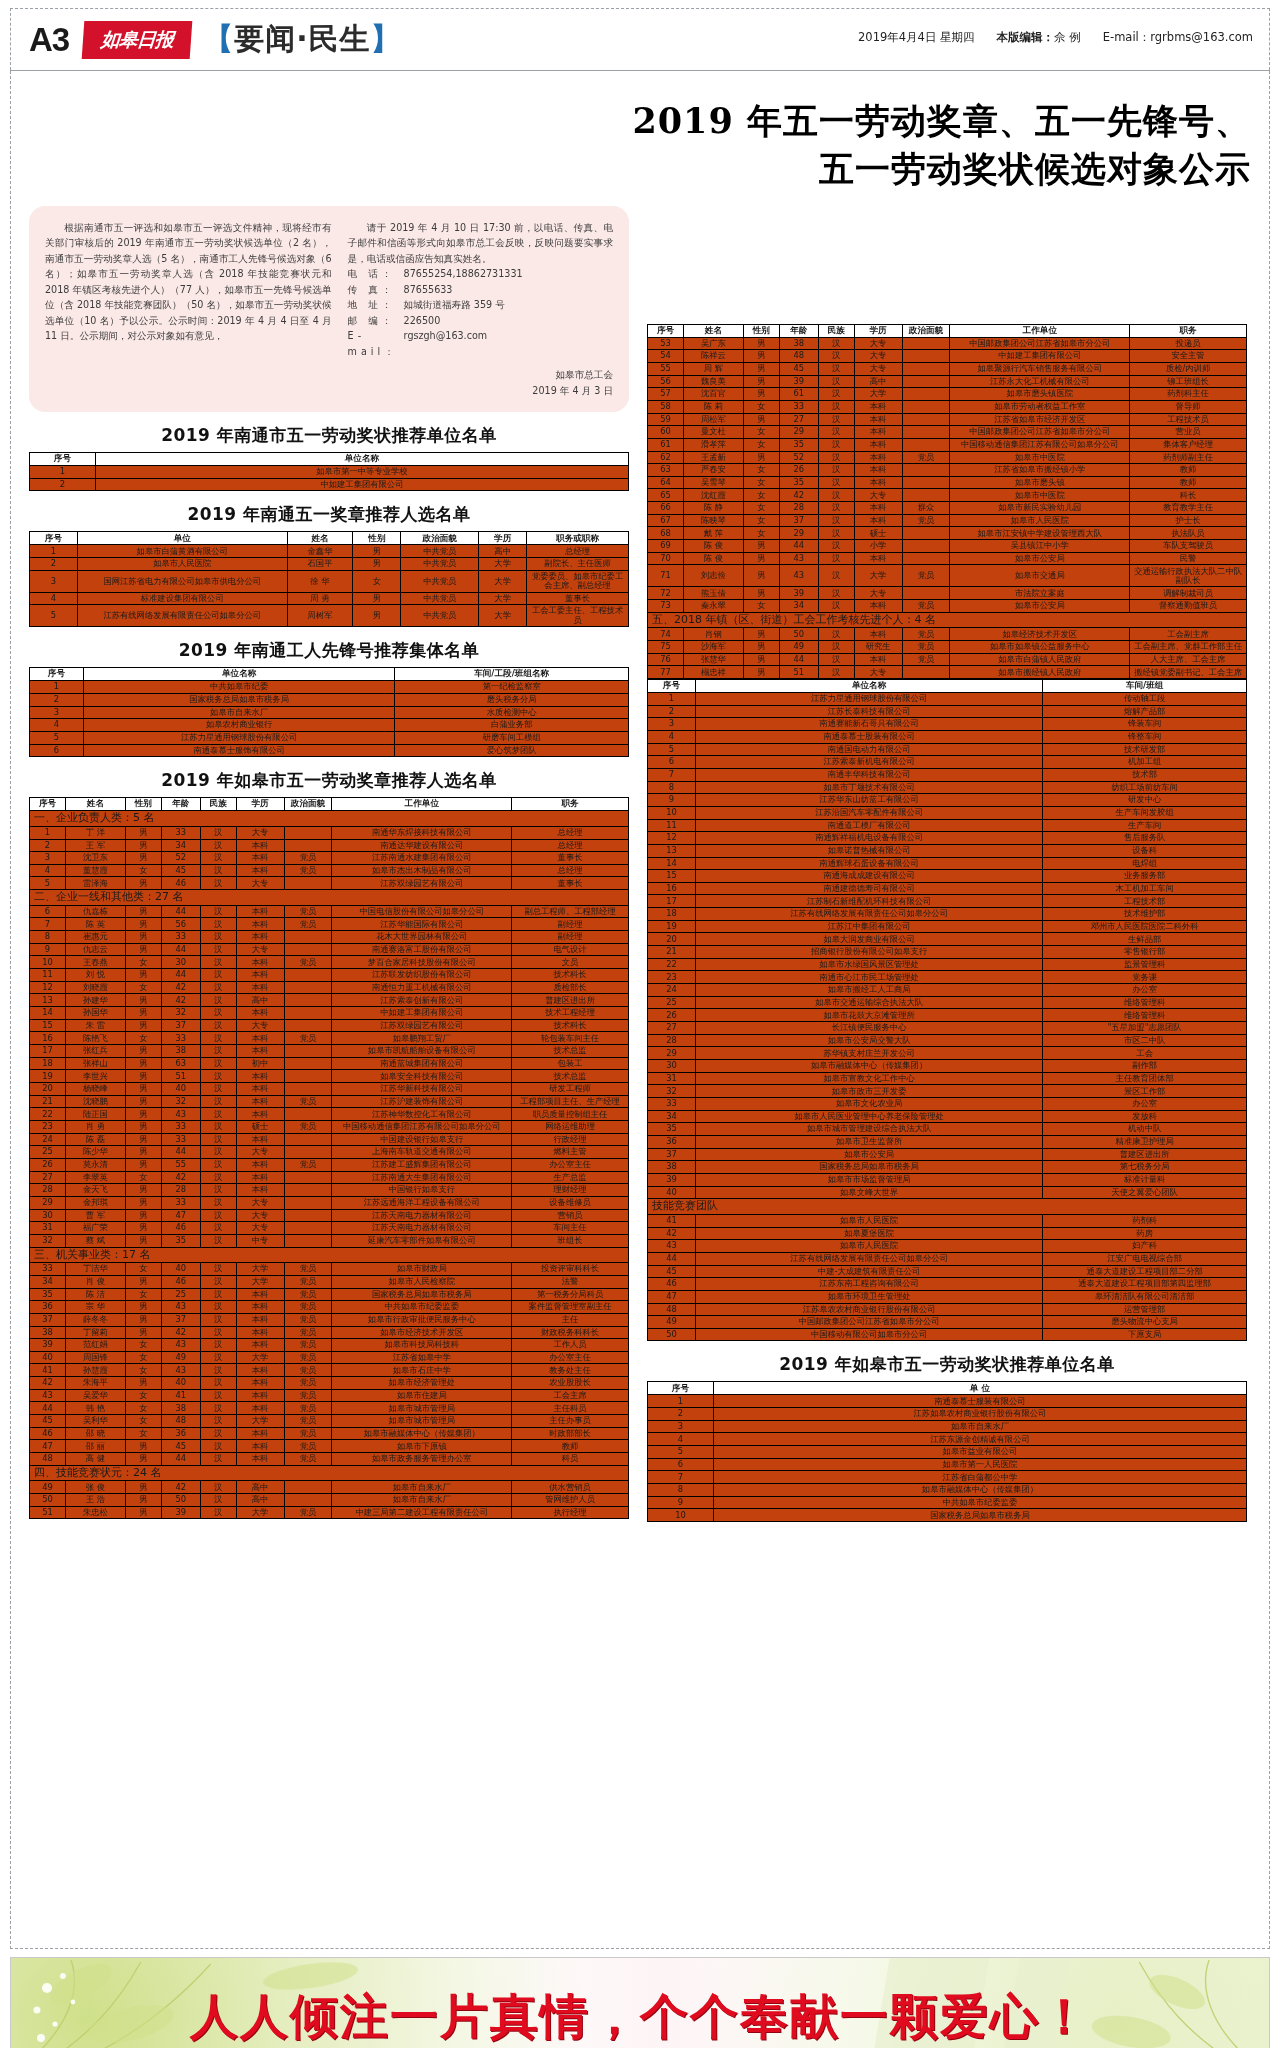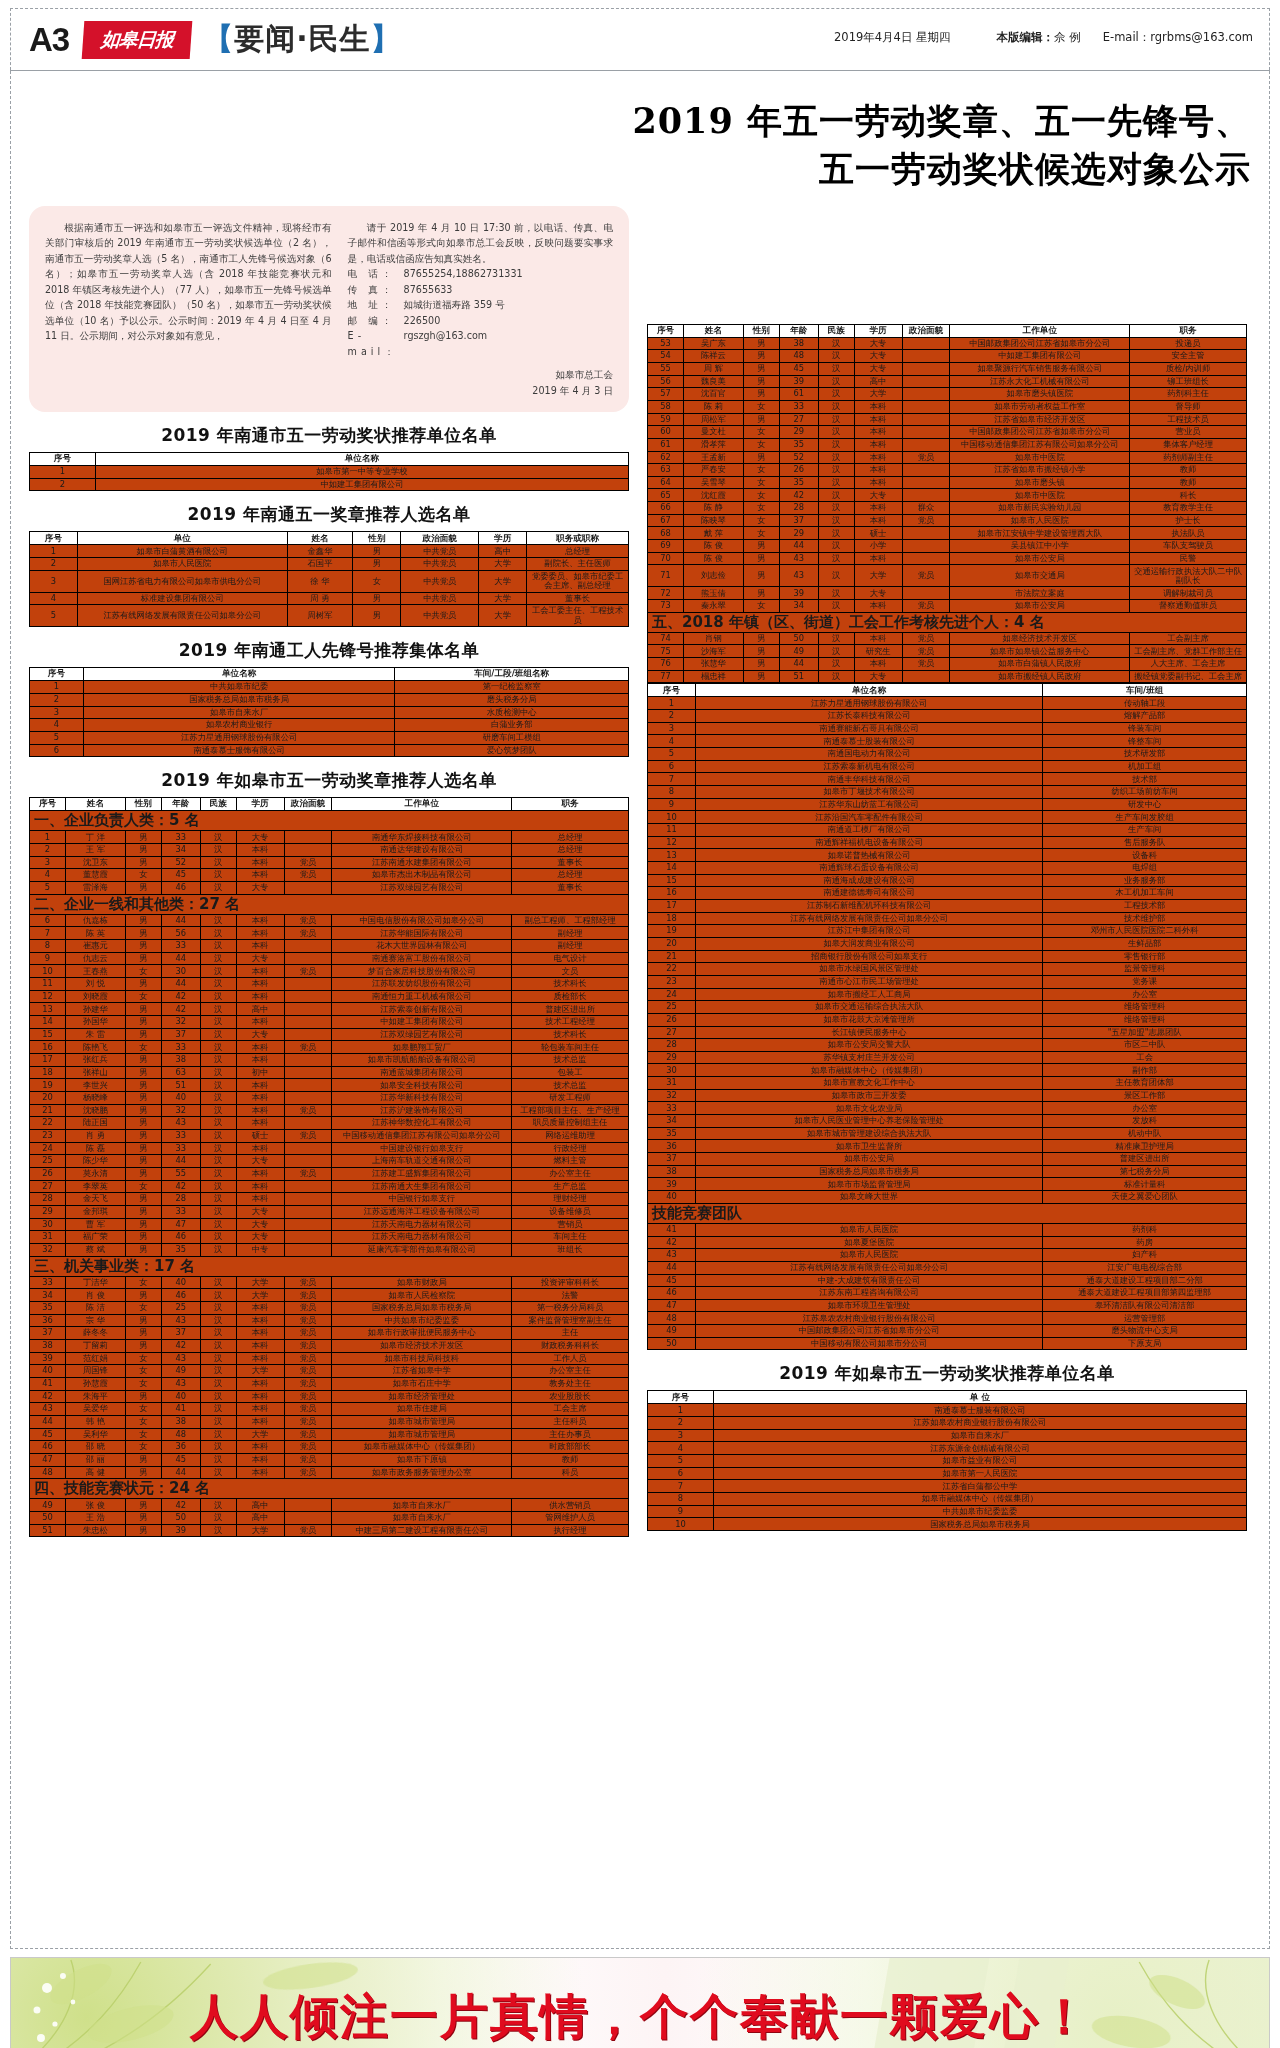--- a/index.html
+++ b/index.html
@@ -42,21 +42,21 @@
     margin-left:12px;
     font-family:"DejaVu Sans",sans-serif;
     font-size:30px;font-weight:600;color:#2b2b2b;letter-spacing:1px;
     white-space:nowrap;
   }
   .section-name .brk{color:#1f6fb2;font-weight:700;}
   .masthead-right{
     margin-left:auto;display:flex;align-items:flex-end;gap:22px;
     font-size:11.5px;color:#222;padding-bottom:4px;white-space:nowrap;
   }
-  .masthead-right .bold{font-weight:700;margin-left:24px;}
+  .masthead-right .bold{font-weight:700;}
   .rule{border-top:1px solid #9aa0a6;height:0;margin:0 0 0 0;}
 
   
   .frame{
     border:1px dashed #9aa0a6;border-top:none;
     box-sizing:border-box;
     padding:10px 18px 6px 18px;
     height:1878px;
   }
   .headline{
@@ -114,21 +114,21 @@
     font-size:8.3px;
     line-height:1.12;
     text-align:center;
     padding:1.2px 1px;
     color:#1a1a1a;
     overflow:hidden;
     word-break:break-all;
   }
   table.t th{font-weight:700;font-size:8.6px;background:#fff;}
   table.t tr.group td{
-    text-align:left;font-weight:700;font-size:15px;padding-left:4px;margin-top:20px;
+    text-align:left;font-weight:400;font-size:11px;padding-left:4px;margin-top:20px;
   }
 
   
   .banner{
     position:relative;
     margin:8px 0 0 0;
     height:118px;
     border:1px solid #c9c9c9;
     background:
       radial-gradient(circle at 6% 50%, #cfe08a 0%, #e6eec2 18%, rgba(255,255,255,0) 42%),

